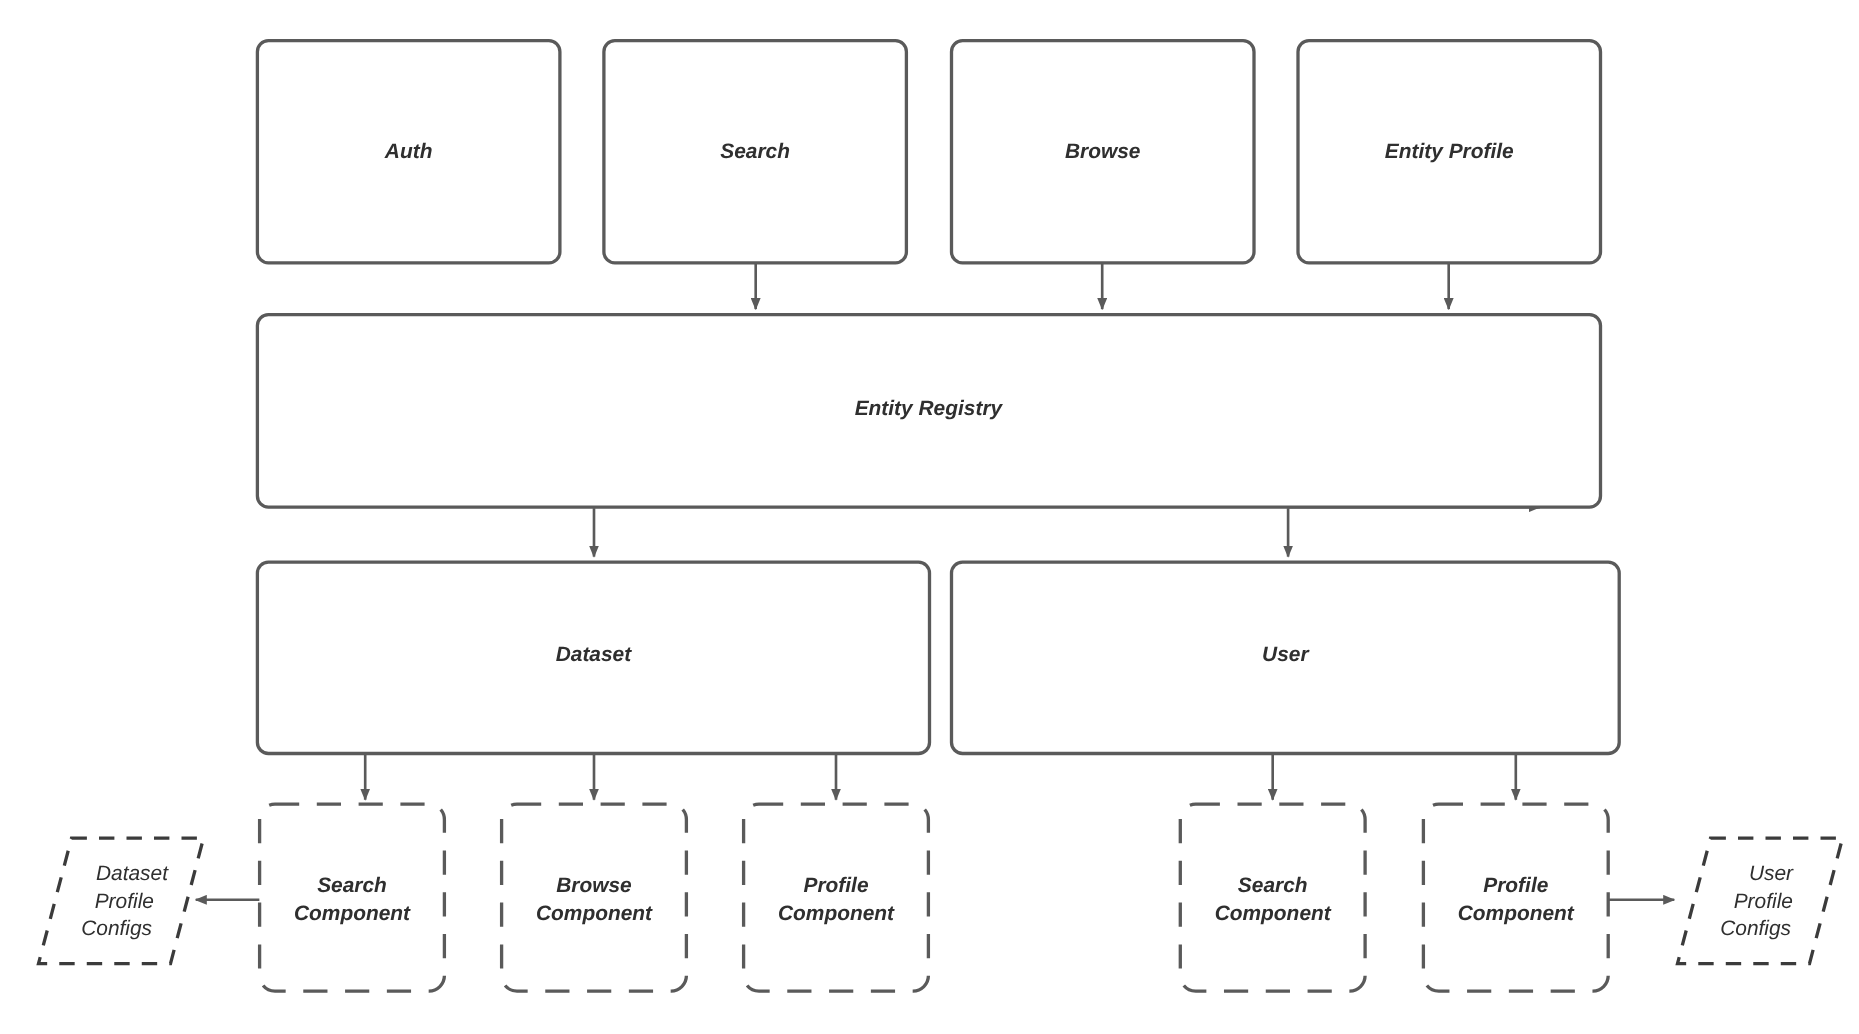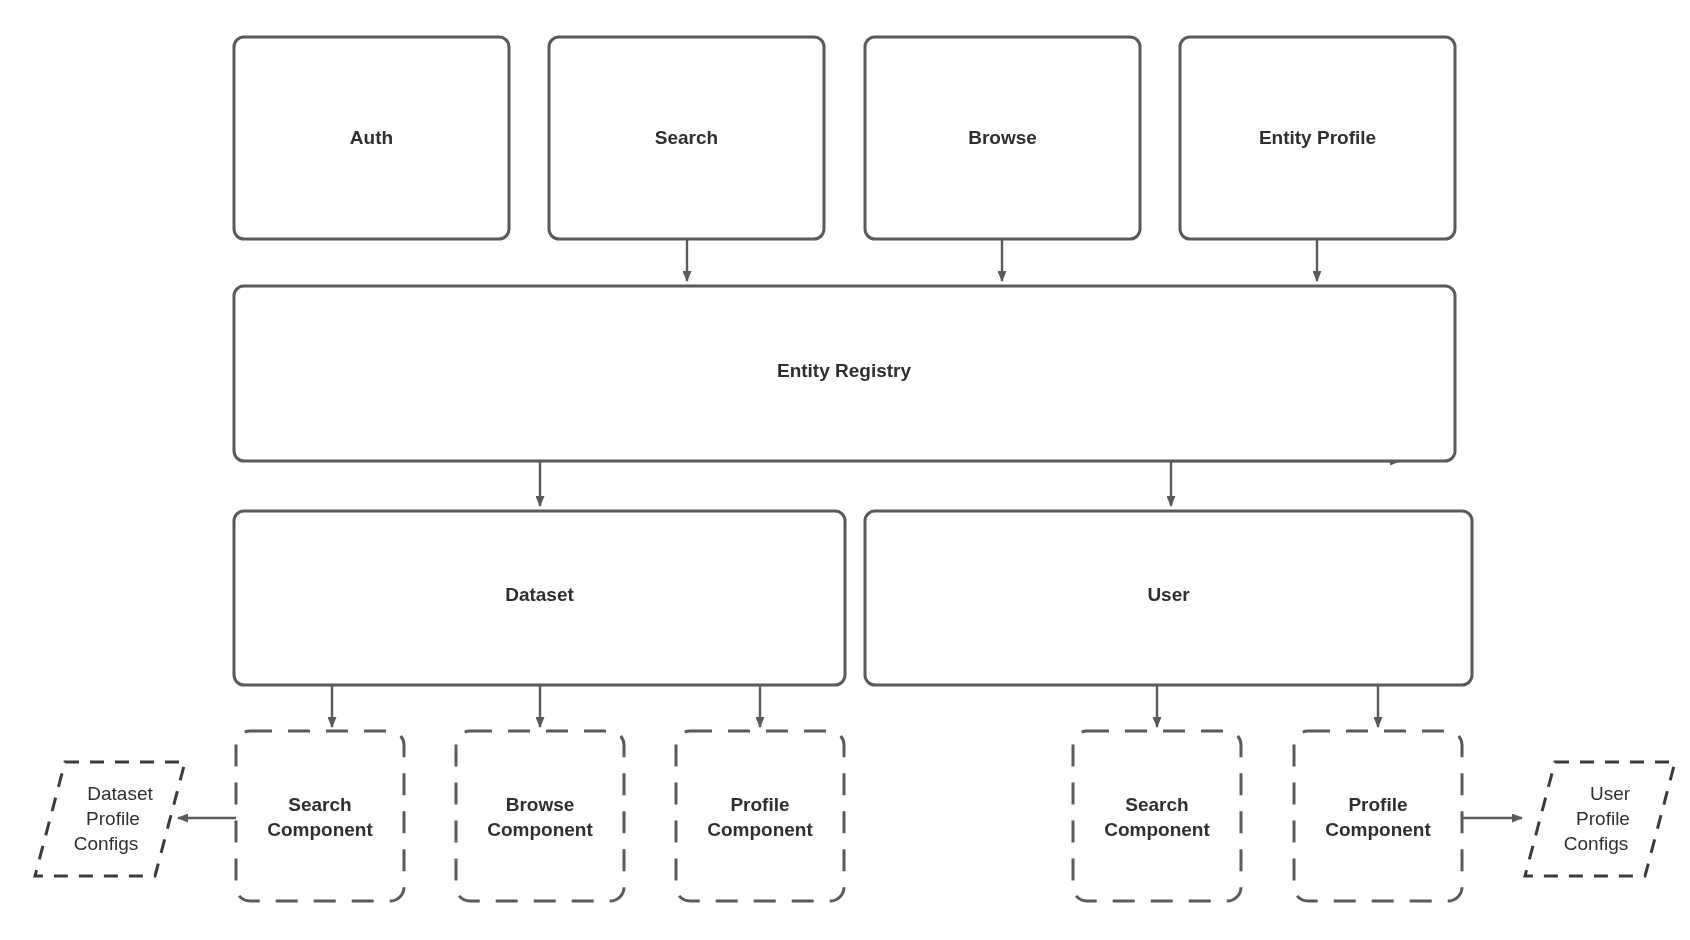--- a/index.html
+++ b/index.html
@@ -11,20 +11,21 @@
     width: 1690px;
     height: 940px;
     font-family: "Liberation Sans", sans-serif;
     overflow: hidden;
   }
   #diagram-root {
     position: relative;
     width: 1690px;
     height: 940px;
     background: #ffffff;
+    font-style: italic;
   }
   svg.canvas {
     position: absolute;
     top: 0;
     left: 0;
     width: 1690px;
     height: 940px;
   }
   .node-label {
     font-family: "Liberation Sans", sans-serif;

